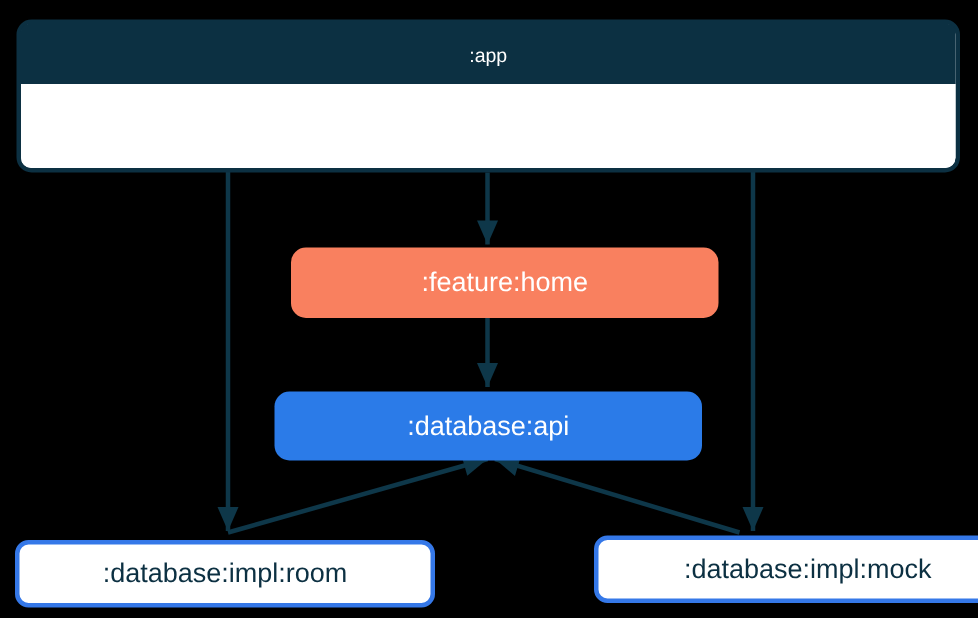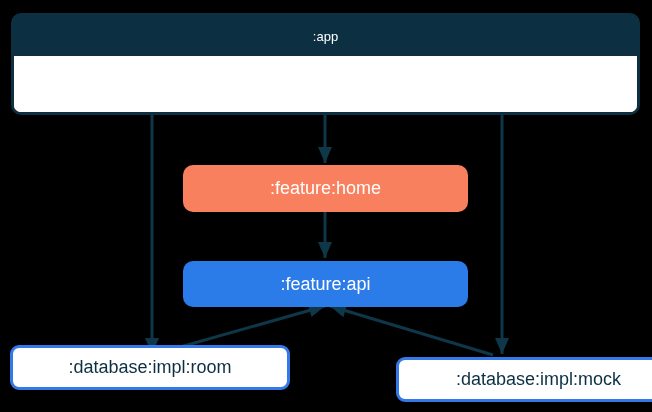--- a/index.html
+++ b/index.html
@@ -73,41 +73,41 @@
   }
   .box {
     position: absolute;
     box-sizing: border-box;
     display: flex;
     align-items: center;
     justify-content: center;
     font-size: 18px;
   }
   .box-feature {
-    left: 183px; top: 165px;
+    left: 194px; top: 165px;
     width: 285px; height: 47px;
     background: var(--orange, #F9805F);
     color: #ffffff;
     border-radius: 10px;
   }
   .box-api {
     left: 183px; top: 261px;
     width: 285px; height: 46px;
     background: var(--blue, #2B7BE8);
     color: #ffffff;
     border-radius: 10px;
   }
   .box-impl {
     background: #ffffff;
     border: 3px solid var(--border-blue, #3578E8);
     color: var(--navy, #0C3042);
     border-radius: 9px;
   }
   .box-room {
-    left: 10px; top: 345px;
+    left: 10px; top: 360px;
     width: 280px; height: 45px;
   }
   .box-mock {
     left: 360px; top: 357px;
     width: 285px; height: 45px; margin-left: 36px;
   }
 </style>
 </head>
 <body style="background: rgb(0, 0, 0);">
 
@@ -141,19 +141,19 @@
     </svg>
 
   <div class="app-container">
     <div class="app-header">:app</div>
     <div class="app-body">
     </div>
   </div>
 
   <div class="box box-feature">:feature:home</div>
 
-  <div class="box box-api">:feature:api</div>
+  <div class="box box-api">:database:api</div>
 
   <div class="box box-impl box-room">:database:impl:room</div>
 
   <div class="box box-impl box-mock">:database:impl:mock</div>
 
 </div>
 
 </body></html>

